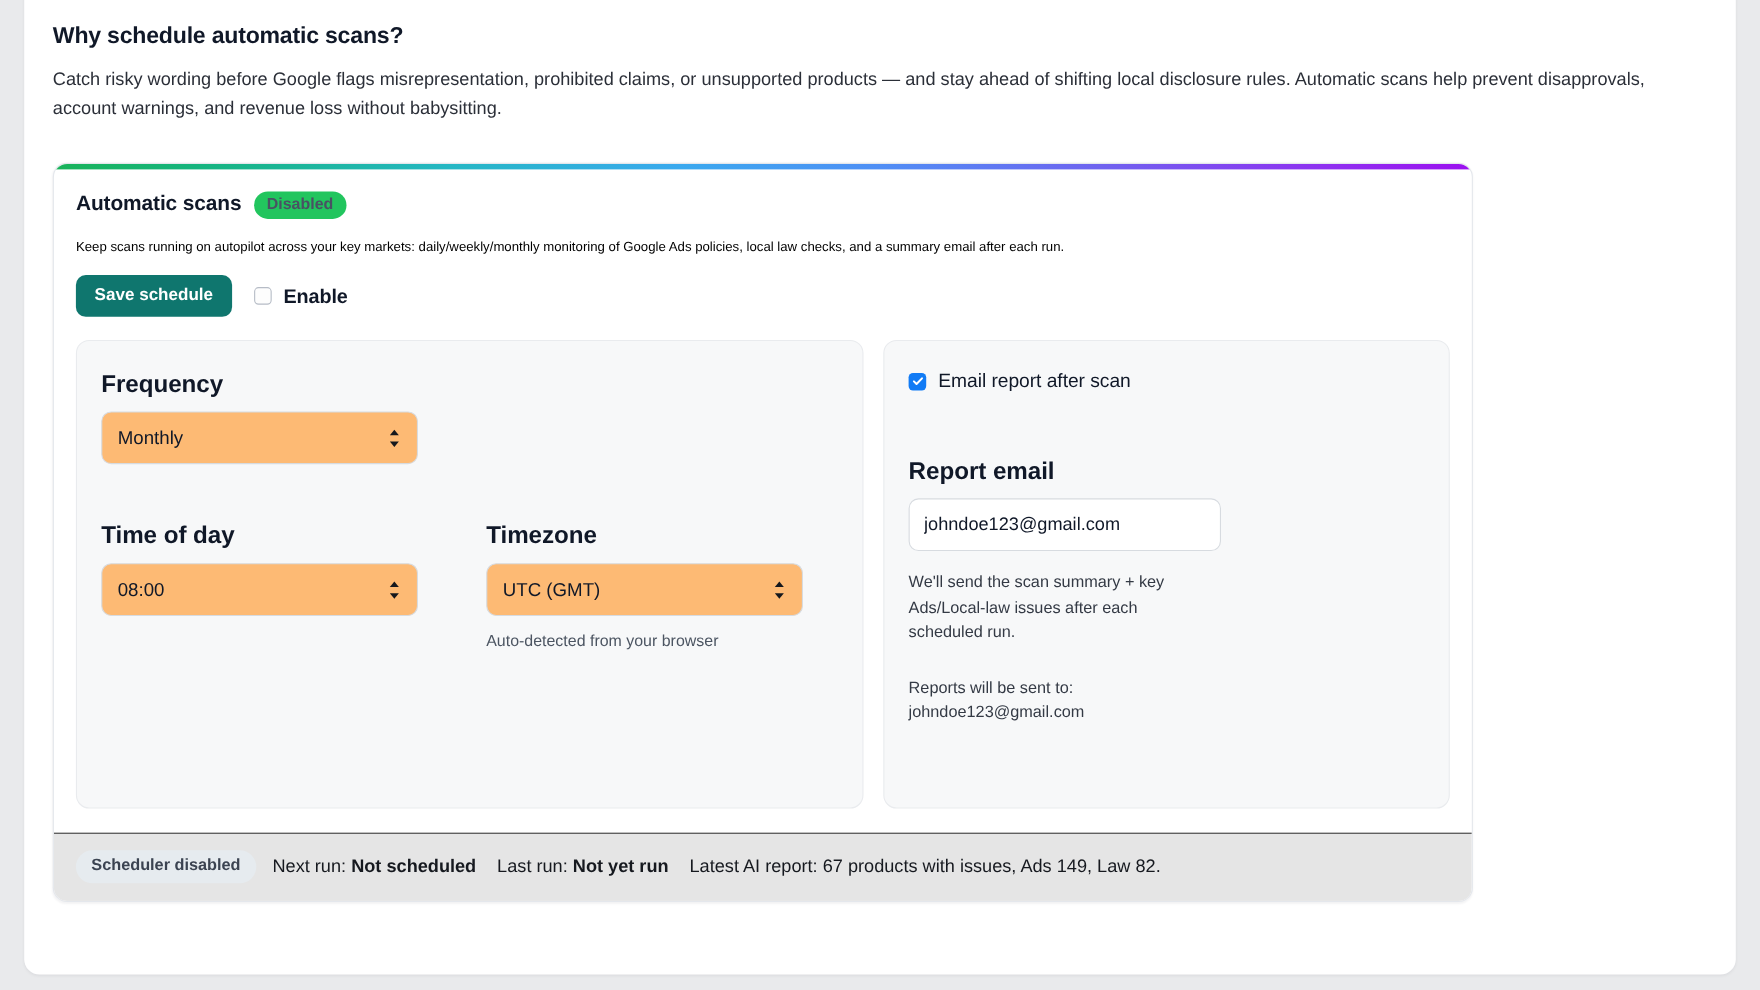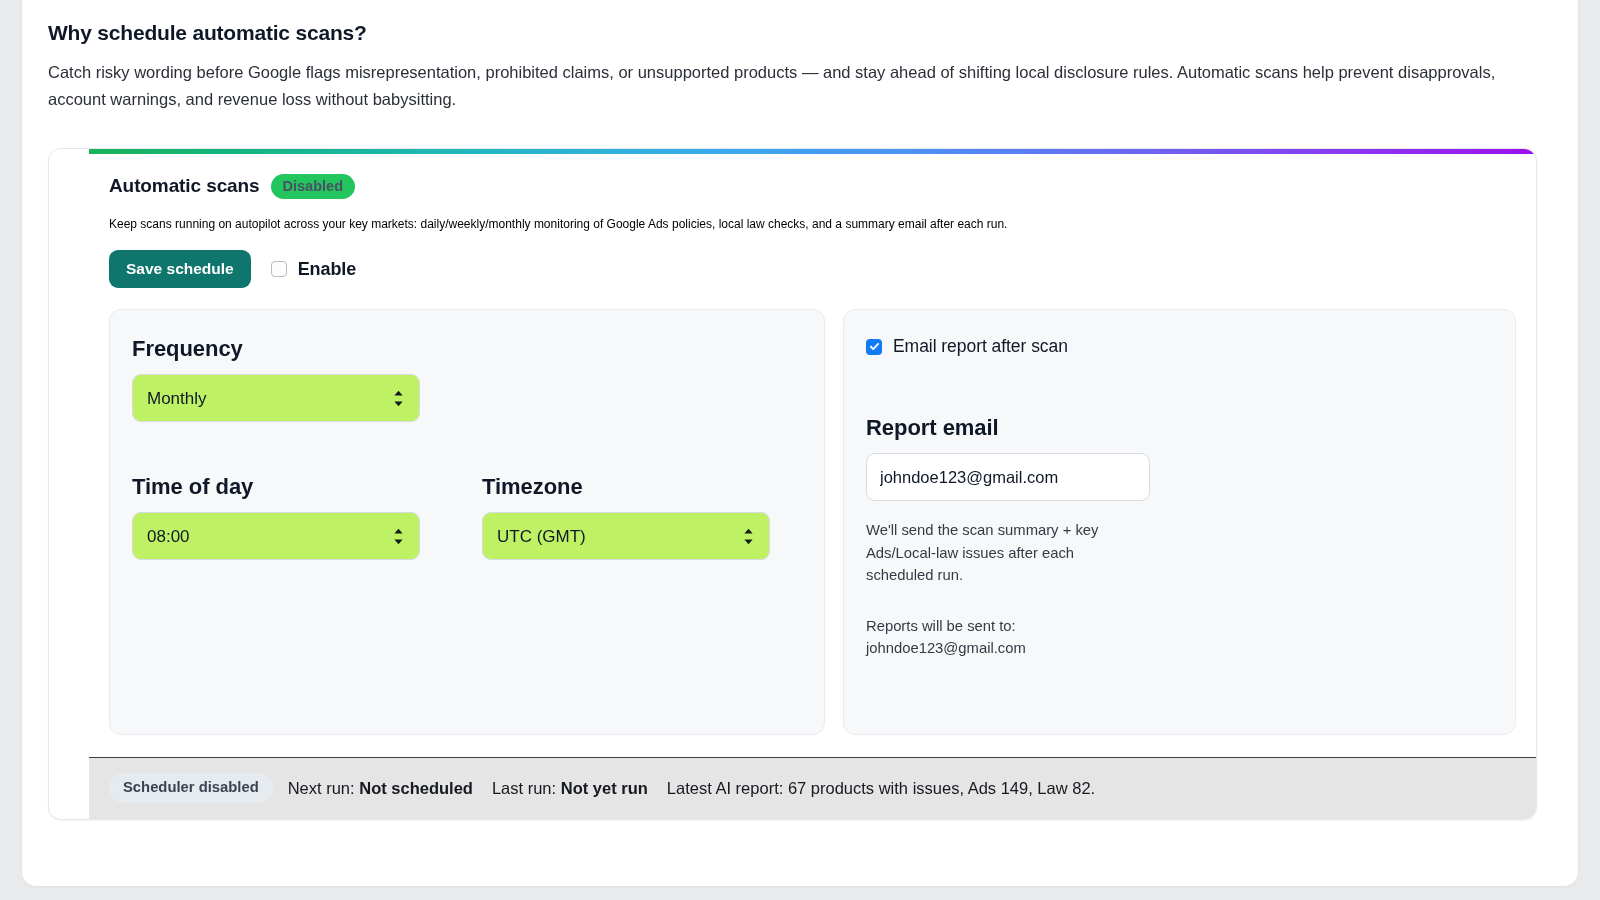--- a/index.html
+++ b/index.html
@@ -50,22 +50,21 @@
 
   
   .card {
     position: relative;
     margin-top: 35px;
     background: #ffffff;
     border: 1px solid #e4e7ec;
     border-radius: 13px;
     box-shadow: 0 1px 2px rgba(16,24,40,.05);
     overflow: hidden;
-    width: 1489px;
-    padding-left: 40px;
+    width: 1291px;
   }
   .card-accent {
     height: 5px;
     width: 100%;
     background: linear-gradient(90deg,
       #19b359 0%,
       #15b47e 10%,
       #25b7c4 28%,
       #3aa9ee 44%,
       #4f8ff5 58%,
@@ -179,21 +178,21 @@
     font-size: 22px;
     font-weight: 700;
     color: #101828;
     margin: 0 0 12px 0;
     letter-spacing: -0.05px;
   }
 
   .select-box {
     position: relative;
     width: 288px;
-    background: #bef264;
+    background: #fdba74;
     border: 1px solid #d7dbe0;
     border-radius: 9px;
     height: 48px;
     display: flex;
     align-items: center;
     padding: 0 14px;
     cursor: pointer;
   }
   .select-value {
     font-size: 17px;
@@ -350,20 +349,21 @@
                 <div class="field-label">Timezone</div>
                 <div class="select-box">
                   <span class="select-value">UTC (GMT)</span>
                   <span>
                     <svg class="stepper-icon" width="13" height="19" viewBox="0 0 13 19" fill="none" aria-hidden="true">
                       <path d="M6.5 1.7 L10.6 6.6 L2.4 6.6 Z" fill="currentColor"></path>
                       <path d="M6.5 17.3 L10.6 12.4 L2.4 12.4 Z" fill="currentColor"></path>
                     </svg>
                   </span>
                 </div>
+                <div class="helper-note">Auto-detected from your browser</div>
               </div>
             </div>
 
           </div>
 
           <div class="panel panel-right">
 
             <label class="email-toggle-row">
               <span class="cb-checked">
                 <svg width="11" height="11" viewBox="0 0 12 12" aria-hidden="true">

